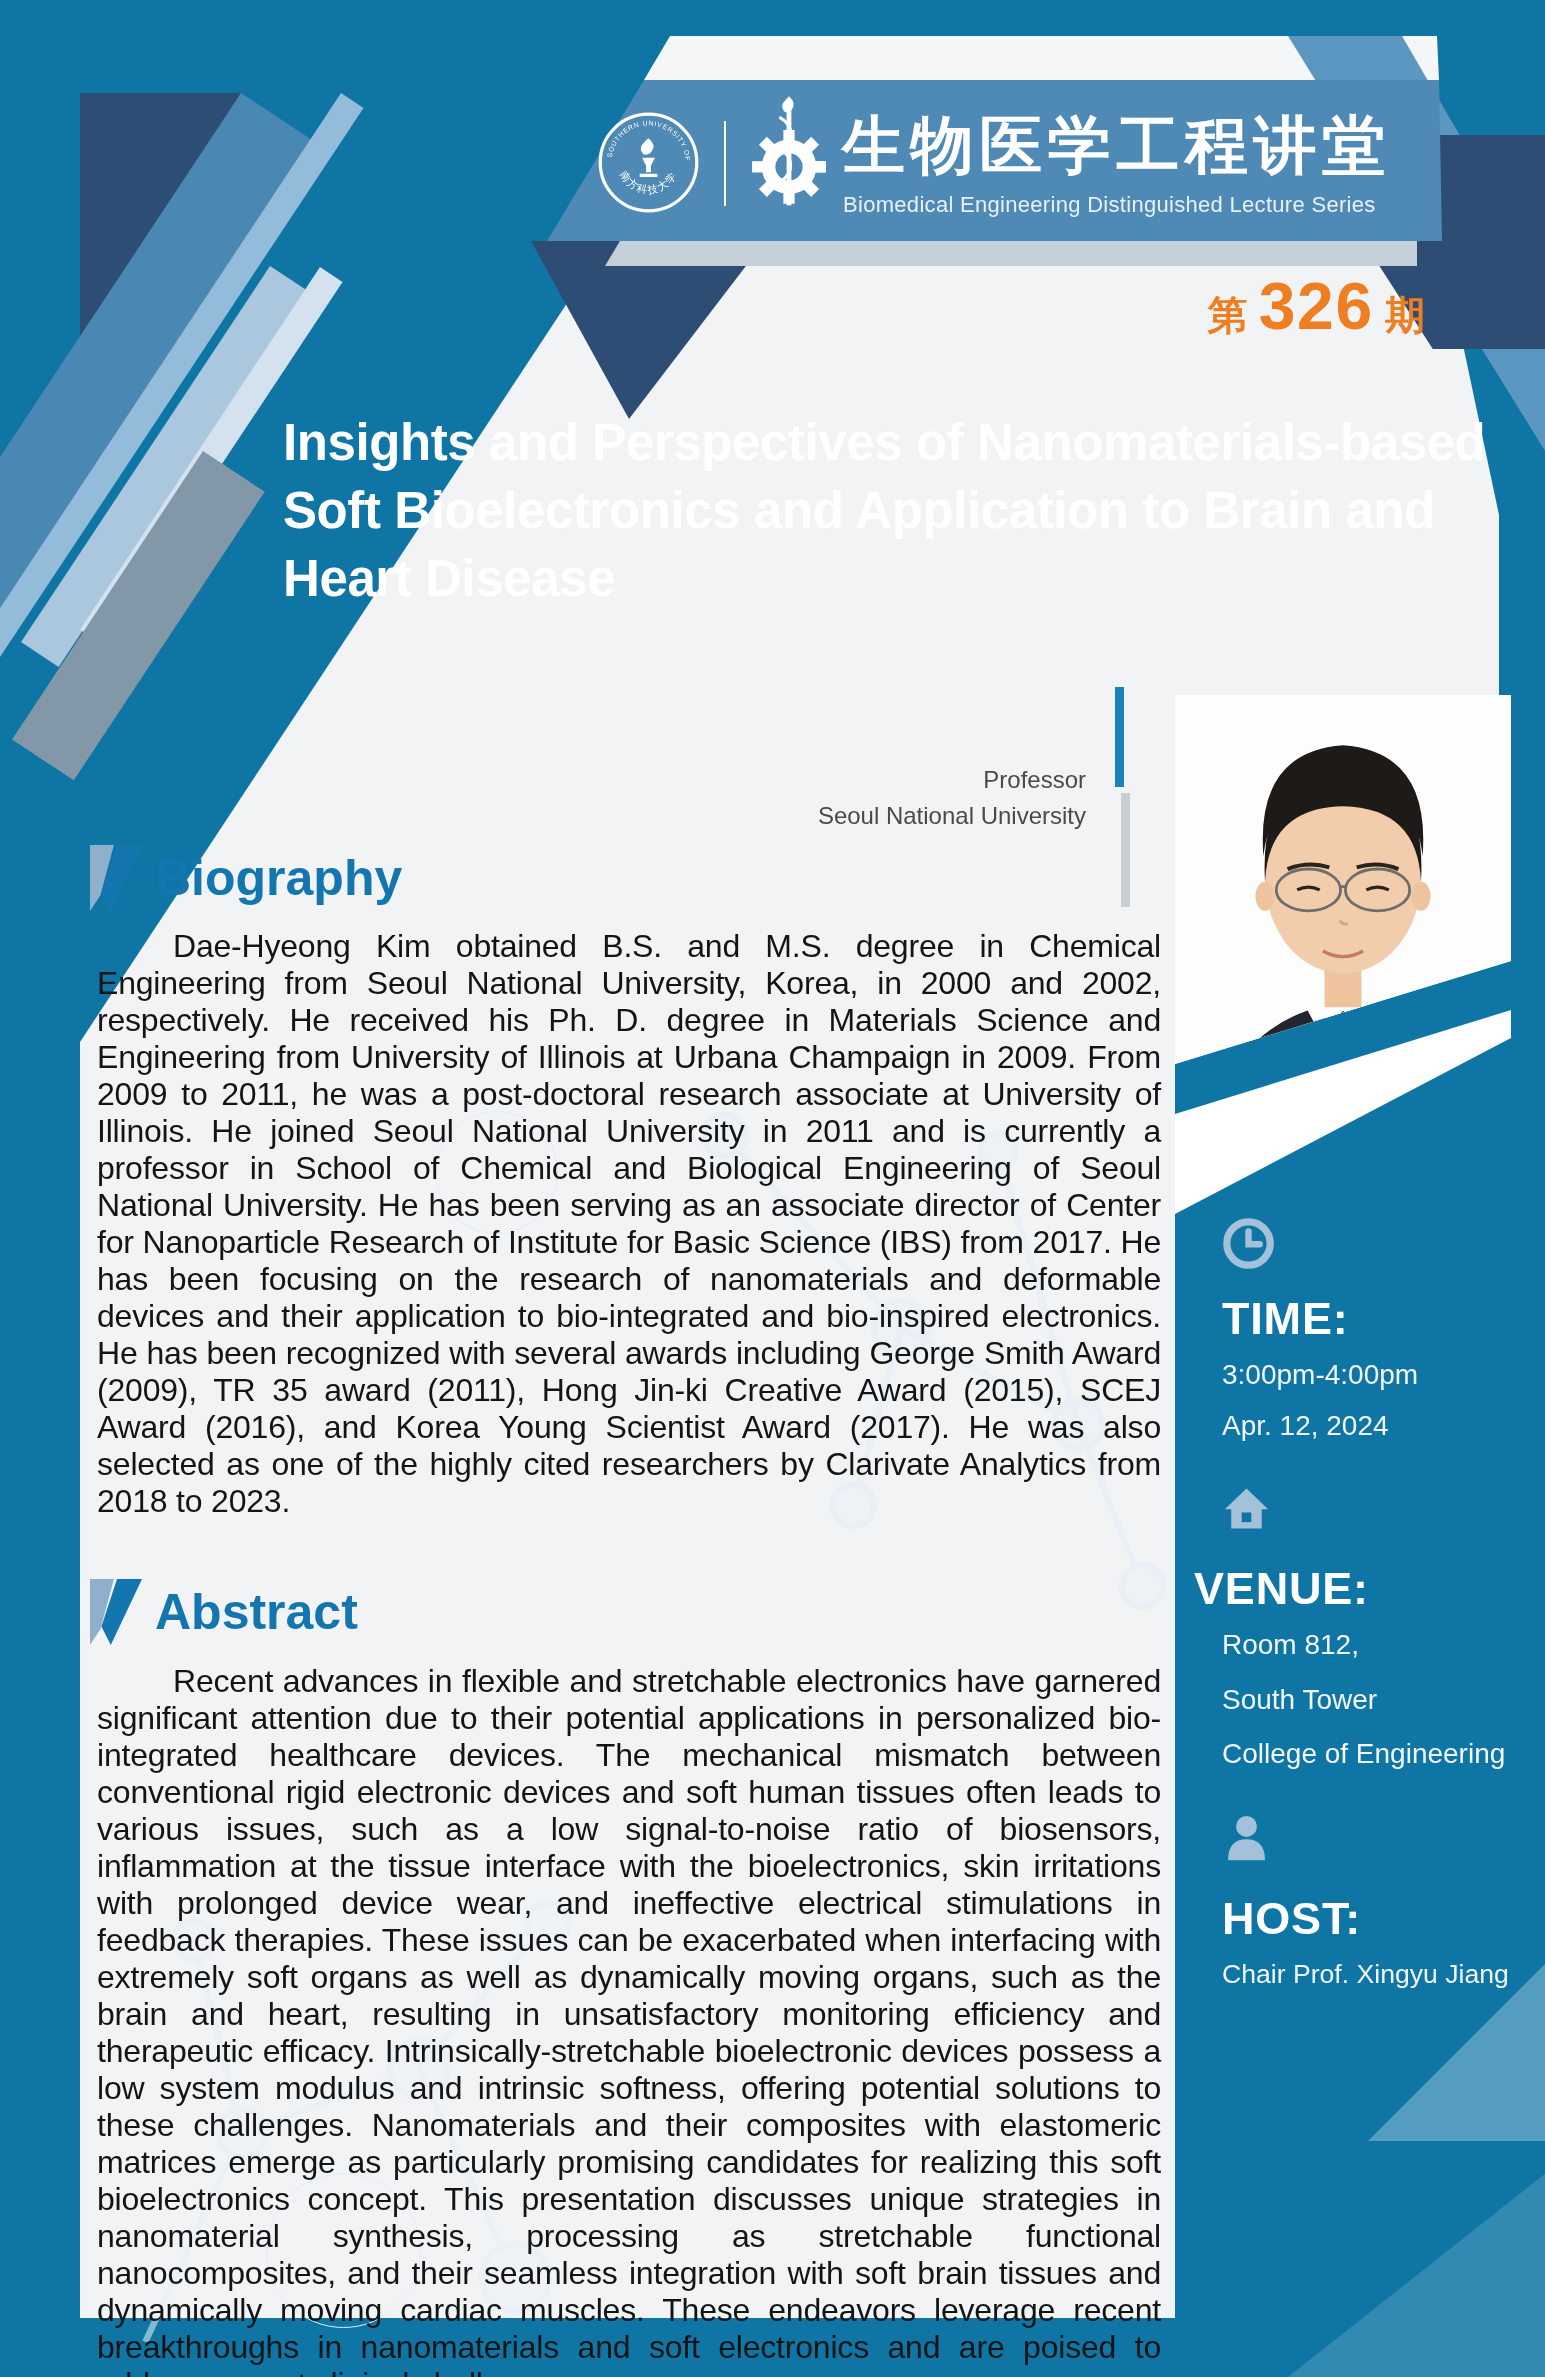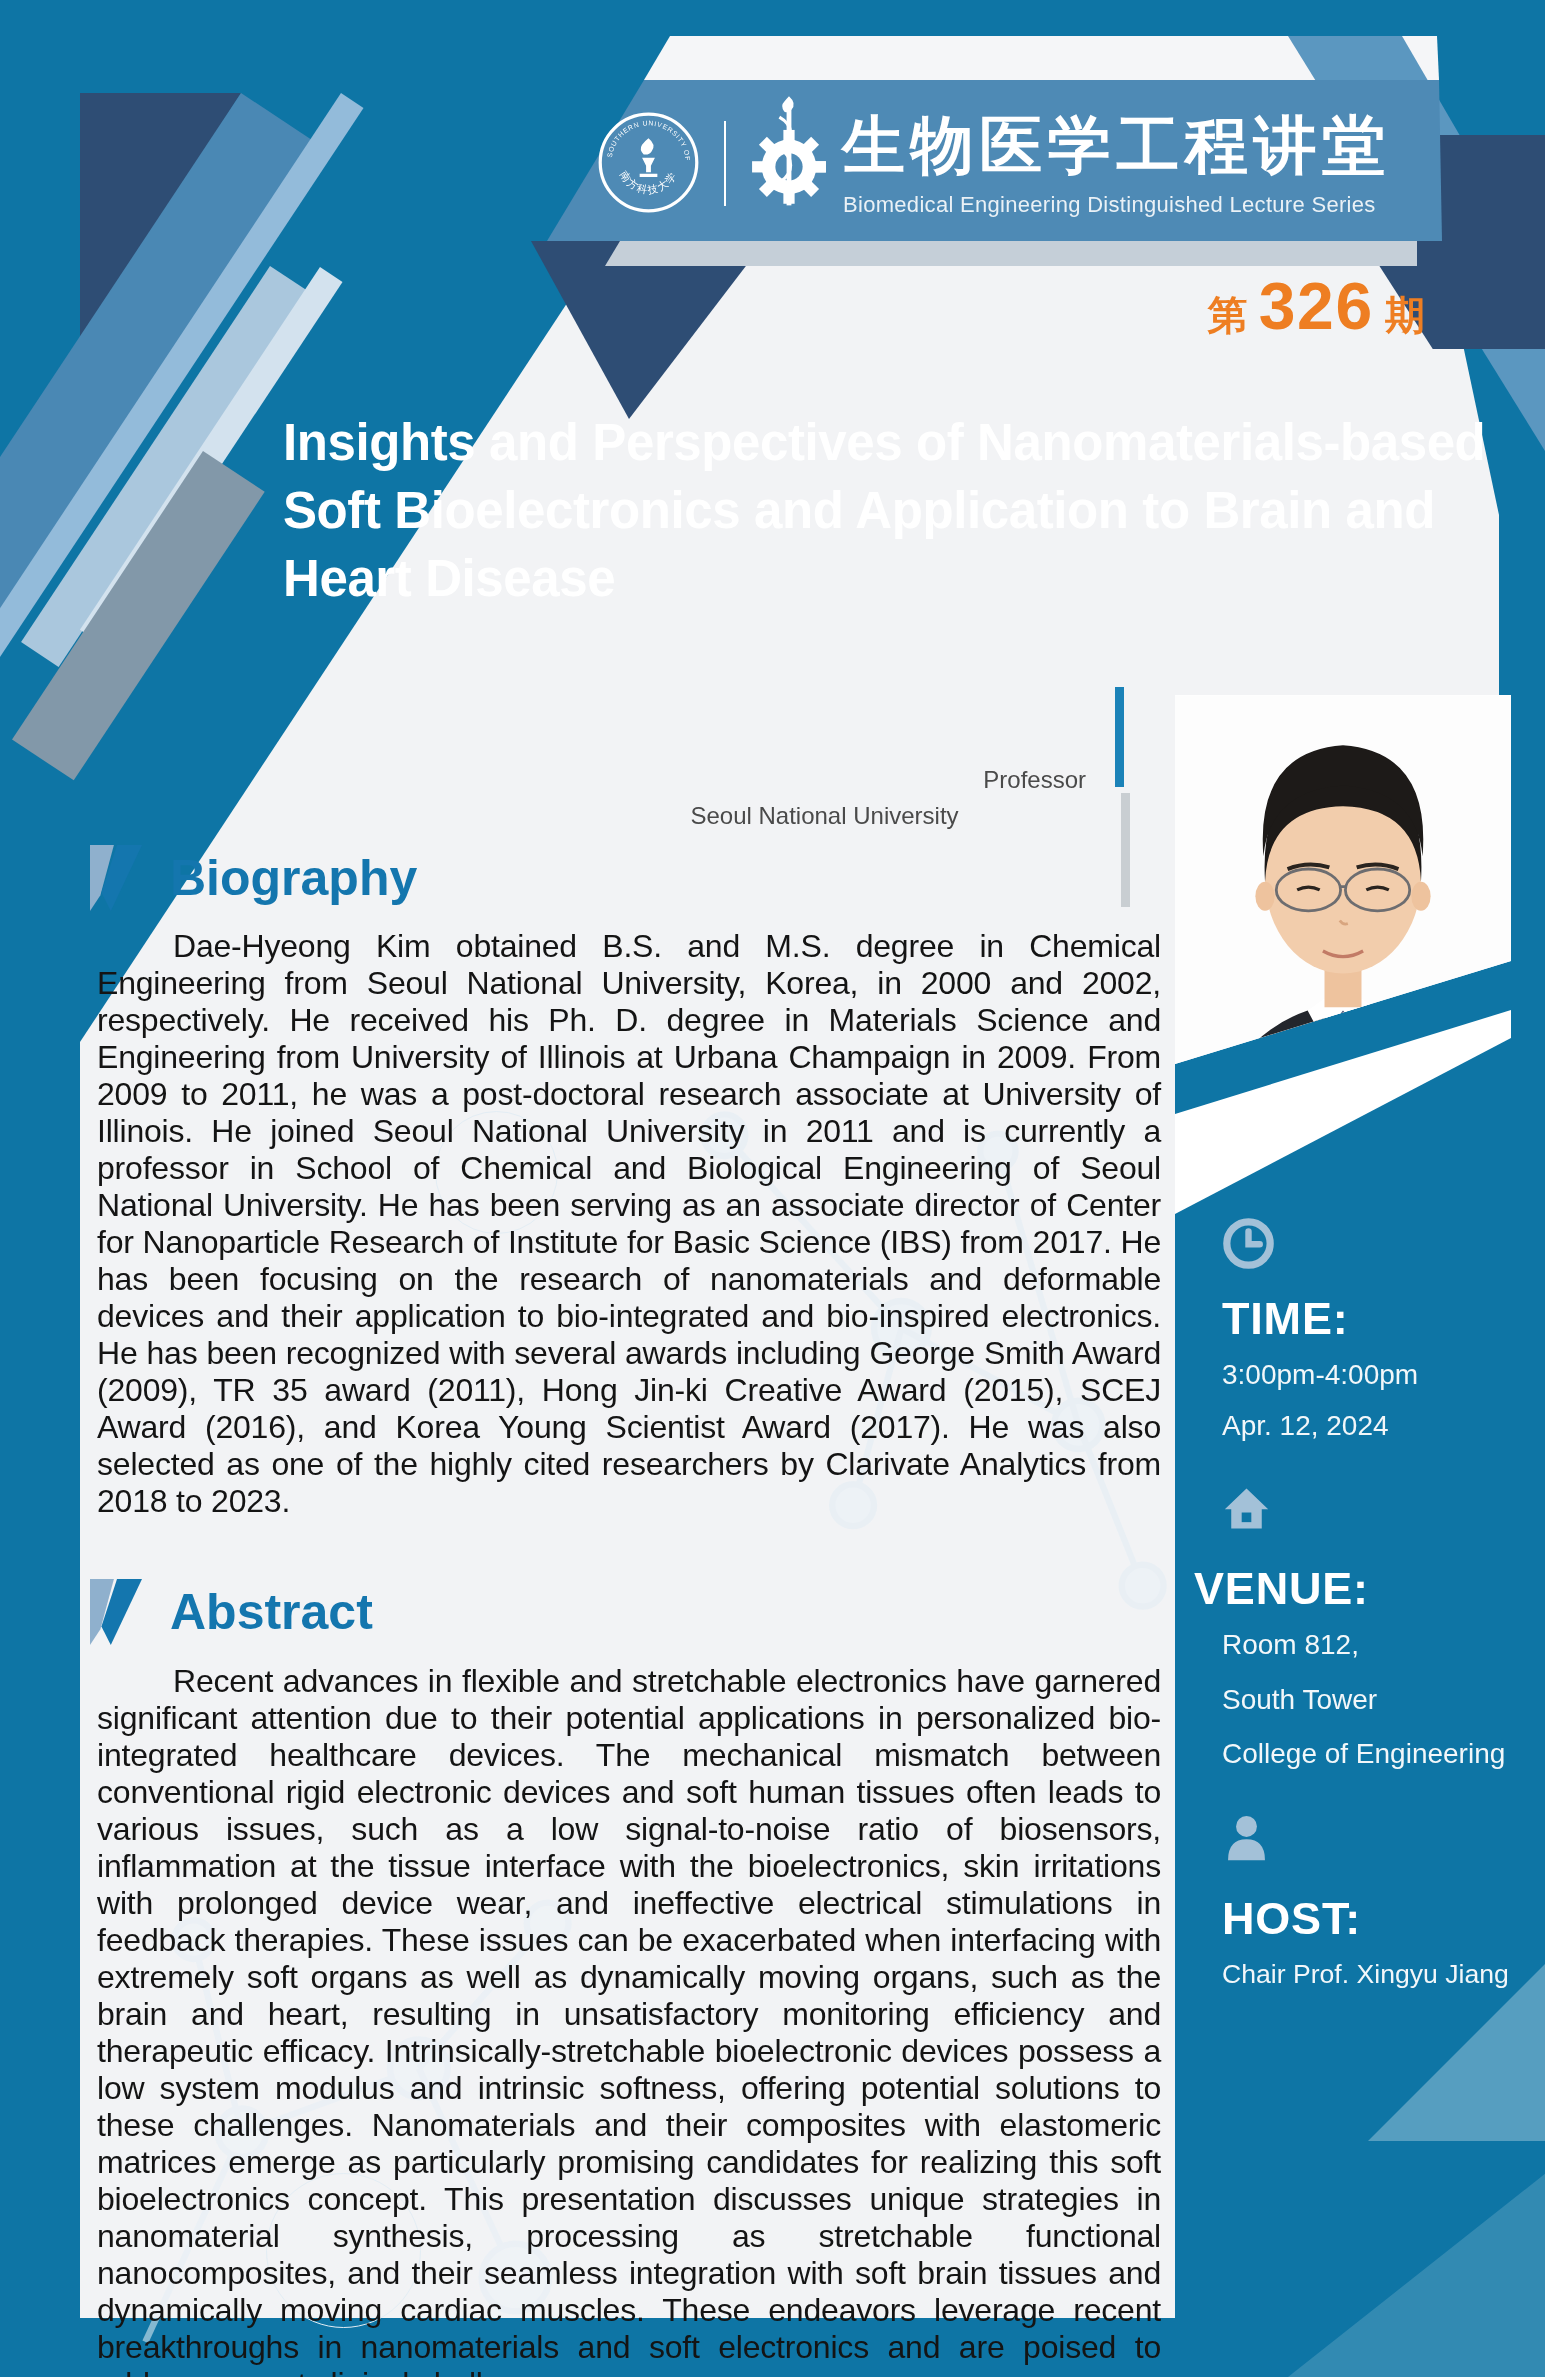--- a/index.html
+++ b/index.html
@@ -44,25 +44,25 @@
   .issue{left:1159px;top:266px;width:266px;height:80px;color:#ee7e22;
     display:flex;align-items:baseline;justify-content:flex-end;gap:11.3px;}
   .issue .cjk{font-size:40px;font-weight:bold;line-height:80px;}
   .issue .num{font-size:66px;font-weight:bold;letter-spacing:1.6px;line-height:80px;}
   
   .talk-title{left:283px;top:409px;width:1207px;color:#ffffff;font-size:51px;
     font-weight:bold;line-height:1.33;letter-spacing:-0.4px;}
   .speaker{left:402px;top:688px;width:684px;text-align:right;color:#3c3c3c;
     font-size:48px;font-weight:bold;}
   .speaker-title{left:563px;top:766px;width:523px;text-align:right;color:#4a4a4a;font-size:24px;}
-  .speaker-aff{left:563px;top:802px;width:523px;text-align:center;color:#4a4a4a;font-size:24px;}
+  .speaker-aff{left:563px;top:802px;width:523px;text-align:right;color:#4a4a4a;font-size:24px;}
   .bar-blue{left:1115px;top:687px;width:8.9px;height:100px;background:#1b82b8;}
   .bar-gray{left:1121px;top:793px;width:8.9px;height:114px;background:#c9ced2;}
   
-  .sec-head{position:absolute;display:flex;align-items:flex-start;gap:28px;}
+  .sec-head{position:absolute;display:flex;align-items:flex-start;gap:13px;}
   .marker{position:relative;width:52px;height:66px;flex:0 0 auto;}
   .marker .m-light{position:absolute;left:0;top:0;width:100%;height:100%;background:#8fb0cd;
     clip-path:polygon(0 0,46% 0,20% 76%,0 100%);}
   .marker .m-dark{position:absolute;left:0;top:0;width:100%;height:100%;background:#1476ae;
     clip-path:polygon(52% 0,100% 0,40% 100%,22% 72%);}
   .sec-title{color:#1476ae;font-size:50px;font-weight:bold;line-height:66px;}
   .body-text{position:absolute;color:#141414;font-size:32px;line-height:37px;
     text-align:justify;text-indent:76px;letter-spacing:-0.2px;}
   
   .sidebar{left:1175px;top:699px;width:370px;height:1679px;background:#0e75a5;}

